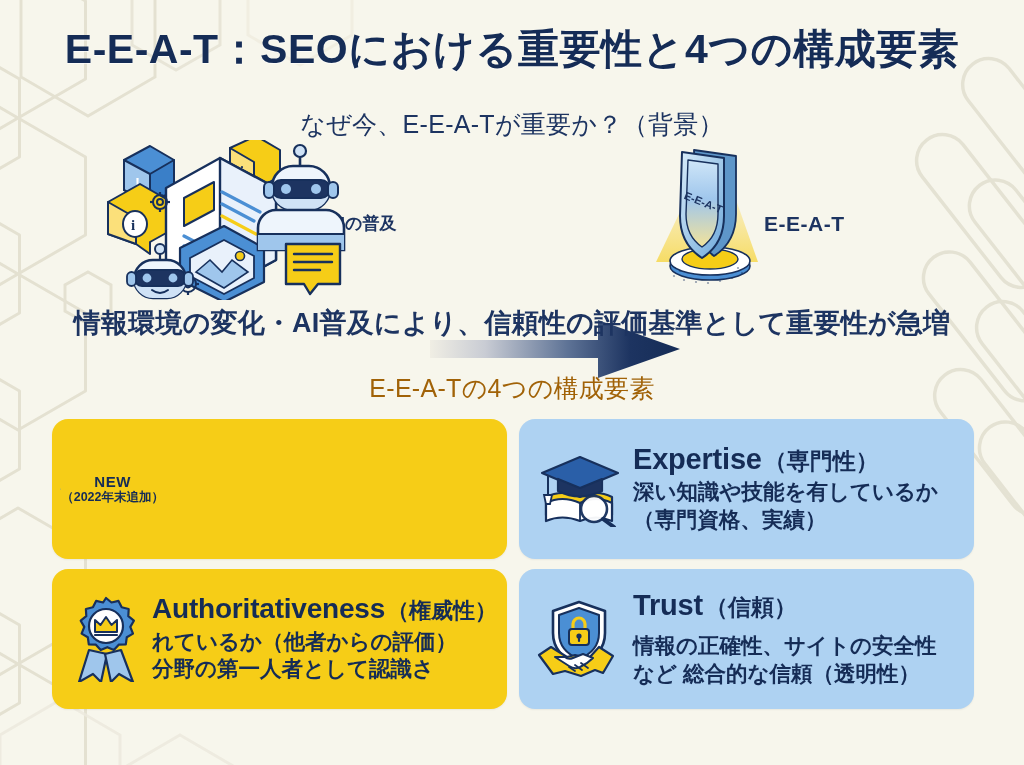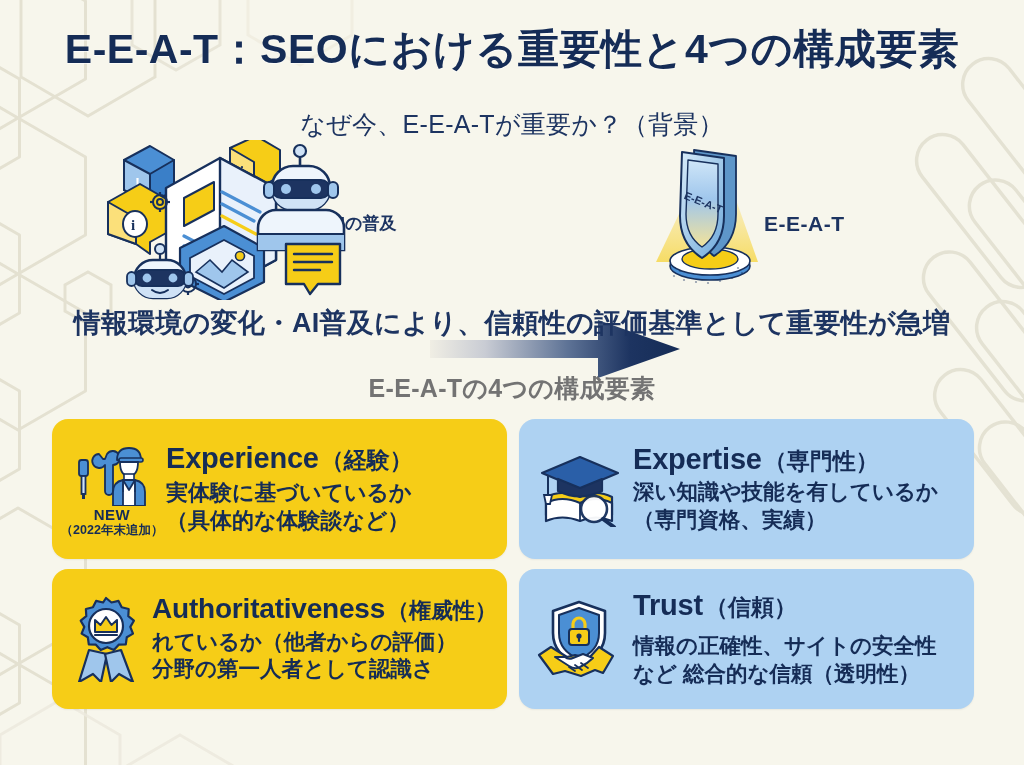--- a/index.html
+++ b/index.html
@@ -100,22 +100,22 @@
 
   
   .components-heading {
     position: absolute;
     top: 372px; left: 0; right: 0;
     text-align: center;
     z-index: 3;
   }
   .components-heading .txt {
     font-size: 25px;
-    font-weight: 700;
-    color: #737373;
+    font-weight: 400;
+    color: #a16207;
     letter-spacing: 0.3px;
   }
 
   
   .cards {
     position: absolute;
     left: 52px;
     top: 419px;
     width: 922px;
     display: grid;
@@ -134,21 +134,21 @@
     box-sizing: border-box;
     box-shadow: 0 1px 2px rgba(0,0,0,0.06);
   }
   .card.yellow { background: #f6cd17; }
   .card.blue   { background: #aed2f2; }
 
   .card-icon {
     flex: 0 0 auto;
     width: 104px;
     display: flex;
-    flex-direction: column;
+    flex-direction: row;
     align-items: center;
     justify-content: center;
   }
   .card-icon svg { display: block; }
 
   .new-badge {
     text-align: center;
     margin-top: 1px;
     color: #152c56;
   }
@@ -473,29 +473,20 @@
             <path d="M50,40 l6,10 l6,-10 v26 h-12 z" fill="#ffffff" stroke="#17305c" stroke-width="1.8" stroke-linejoin="round"></path>
             <line x1="50" y1="44" x2="50" y2="52" stroke="#17305c" stroke-width="1.6"></line>
             <line x1="62" y1="44" x2="62" y2="52" stroke="#17305c" stroke-width="1.6"></line>
           </g>
         </svg>
         <div class="new-badge">
           <div class="new-word">NEW</div>
           <div class="new-note">（2022年末追加）</div>
         </div>
       </div>
-      <div class="card-body">
-        <div class="card-title">
-          <span class="en">Experience</span><span class="jp">（経験）</span>
-        </div>
-        <div class="card-desc">
-          <span class="line">実体験に基づいているか</span>
-          <span class="line">（具体的な体験談など）</span>
-        </div>
-      </div>
     </div>
 
     <div class="card blue c-expertise">
       <div class="card-icon">
         <svg width="86" height="76" viewBox="0 0 86 76" xmlns="http://www.w3.org/2000/svg">
 
           <path d="M10,46 q16,-8 34,0 q16,-8 32,0 v18 q-16,-7 -32,0 q-18,-7 -34,0 z" fill="#f6cd17" stroke="#17305c" stroke-width="2.2" stroke-linejoin="round"></path>
           <path d="M10,52 q16,-8 34,0 q16,-8 32,0 v18 q-16,-7 -32,0 q-18,-7 -34,0 z" fill="#ffffff" stroke="#17305c" stroke-width="2.2" stroke-linejoin="round"></path>
           <line x1="44" y1="52" x2="44" y2="70" stroke="#17305c" stroke-width="1.8"></line>
 

